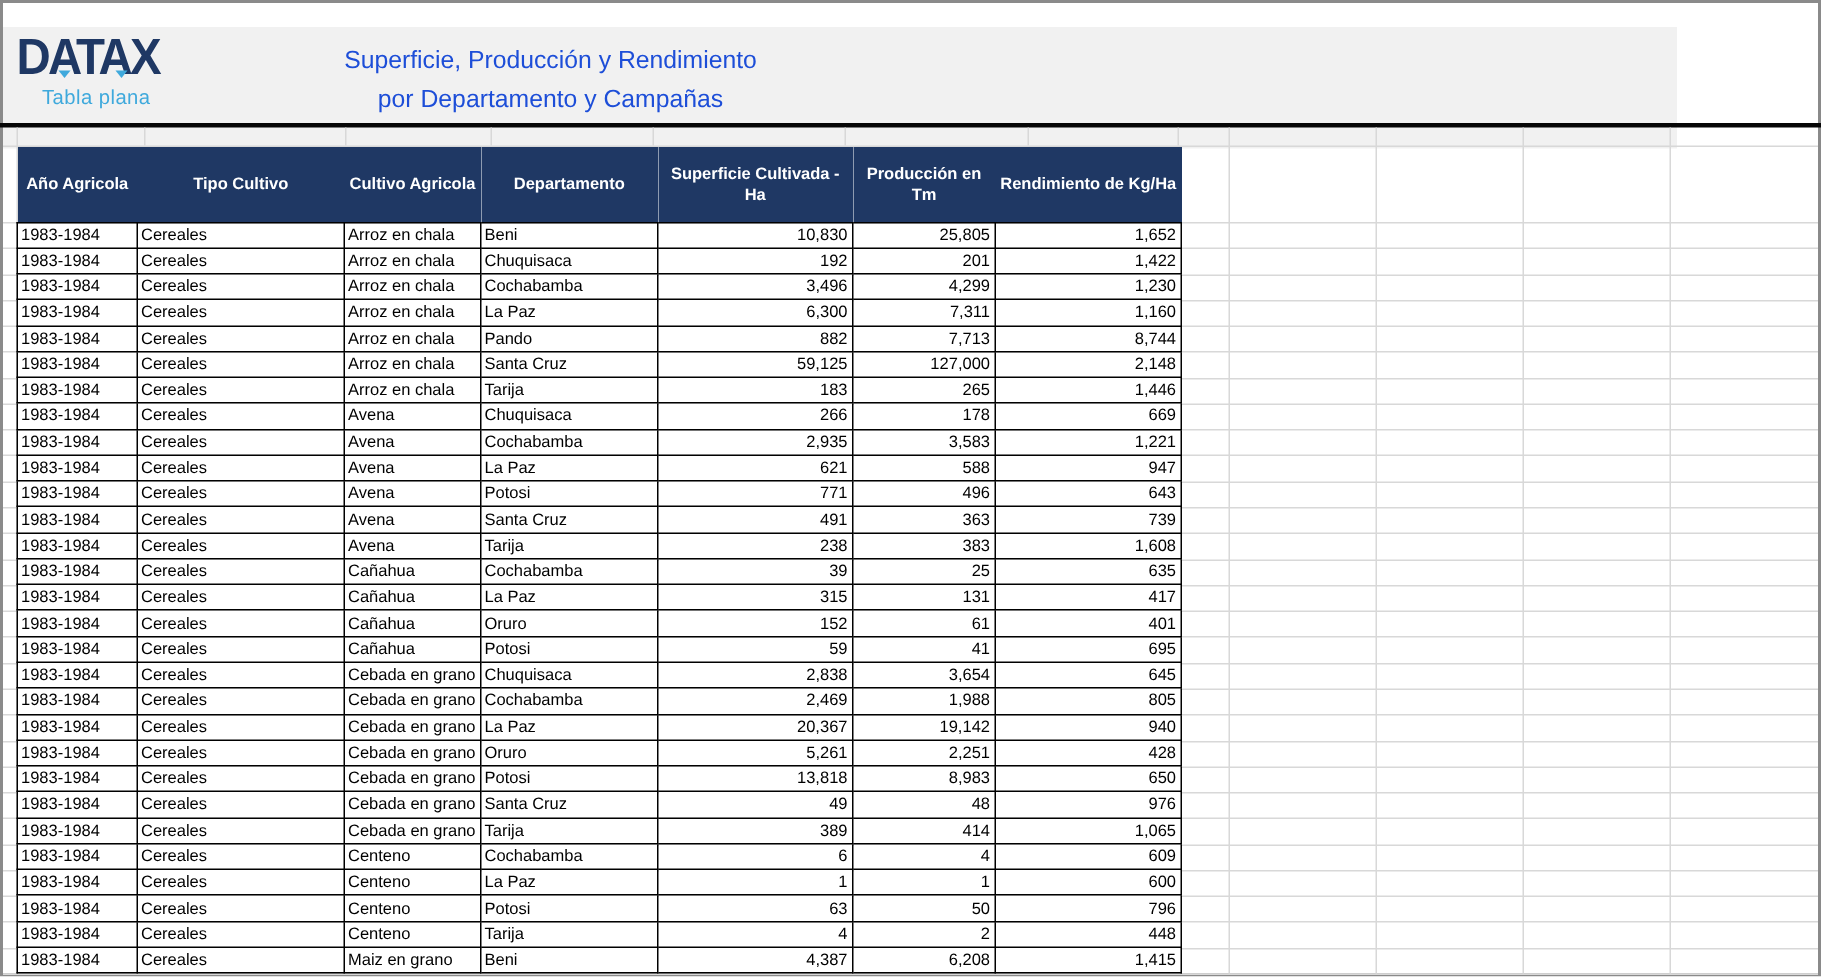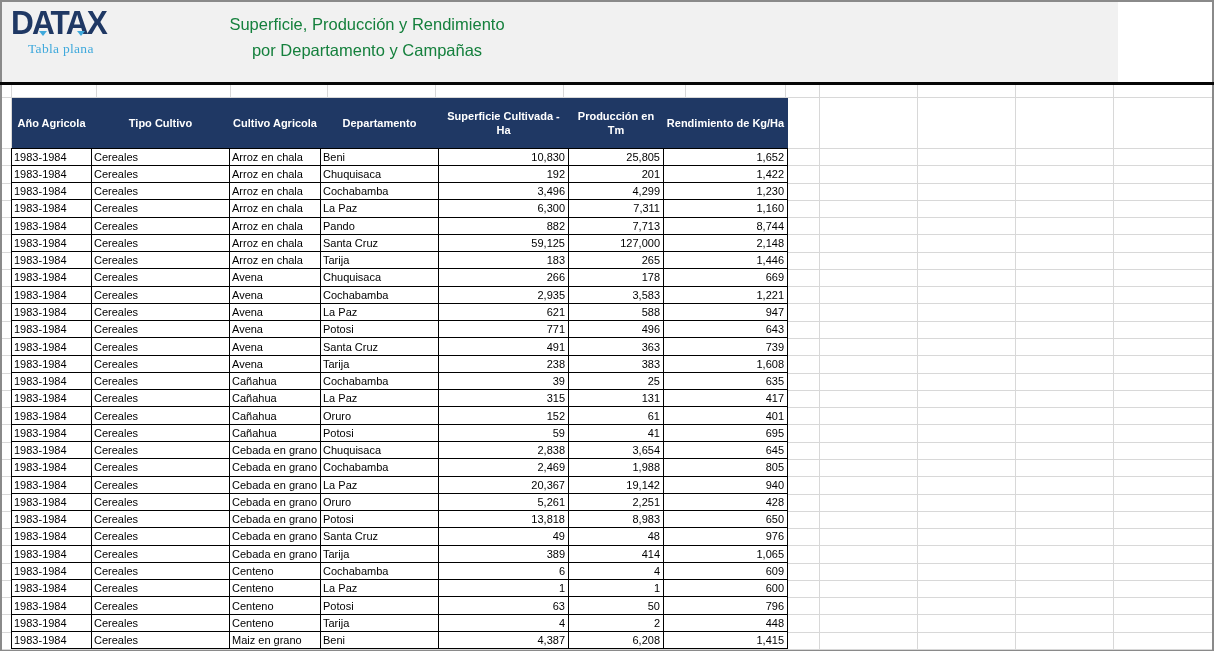--- a/index.html
+++ b/index.html
@@ -1,35 +1,35 @@
 <!DOCTYPE html>
 <html style="--header-bg: #1F3864; --logo-navy: #1F3864; --accent-blue: #3FA9DC; --band-bg: #F1F1F1; --grid-line: #D8D8D8; --cell-border: #000000;"><head>
 <meta charset="utf-8">
 <style>
   html,body{margin:0;padding:0;background:#ffffff;}
   .screen{
     position:relative;width:1214px;height:651px;background:#ffffff;overflow:hidden;
     box-shadow:inset 0 0 0 2px #8a8a8a;
     font-family:"Liberation Sans",sans-serif;
   }
-  .top-band{position:absolute;left:2px;top:2px;width:1116px;height:81px;background:var(--band-bg,#F1F1F1);}
+  .top-band{position:absolute;left:2px;top:18px;width:1116px;height:81px;background:var(--band-bg,#F1F1F1);}
   .logo{position:absolute;left:9px;top:4px;width:120px;height:56px;}
   .logo-text{
     font-size:34px;font-weight:700;letter-spacing:-2px;line-height:33px;
     color:var(--logo-navy,#1F3864);transform:scaleX(.93);transform-origin:left top;white-space:nowrap;
   }
   .logo-mark{
     position:absolute;width:0;height:0;
     border-left:4px solid transparent;border-right:4px solid transparent;
     border-top:5px solid var(--accent-blue,#3FA9DC);
   }
-  .logo-tagline{margin-top:2px;padding-left:17px;font-size:13.5px;letter-spacing:.3px;color:var(--accent-blue,#3FA9DC);font-family:Liberation Serif, serif;}
+  .logo-tagline{margin-top:2px;padding-left:17px;font-size:13.5px;letter-spacing:.3px;color:var(--accent-blue,#3FA9DC);}
   .title{
     position:absolute;left:150px;top:9px;width:430px;text-align:center;
-    font-size:16.5px;line-height:26px;color:#15803d;
+    font-size:16.5px;line-height:26px;color:#1d4ed8;
   }
   .divider{position:absolute;left:0;top:82px;width:1214px;height:3px;background:#060606;}
   .gridline{position:absolute;background:var(--grid-line,#D8D8D8);}
   table.data{position:absolute;left:11px;top:98px;border-collapse:collapse;table-layout:fixed;}
   table.data th{
     background:var(--header-bg,#1F3864);color:#ffffff;font-weight:700;font-size:11px;line-height:14px;
     text-align:center;vertical-align:middle;padding:2px 3px;border:none;overflow:hidden;
   }
   table.data td{
     border:1px solid #000000;background:#ffffff;color:#000000;

